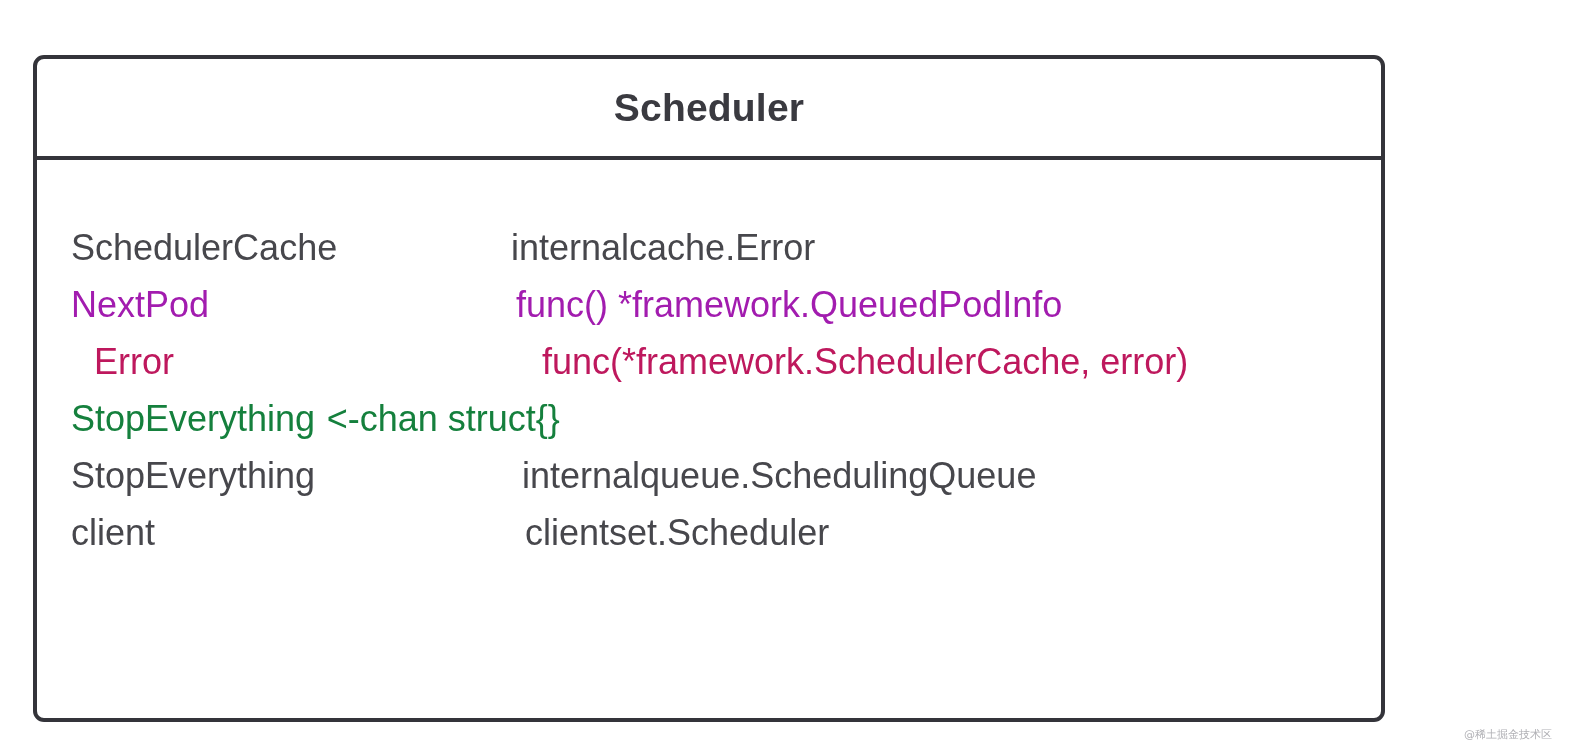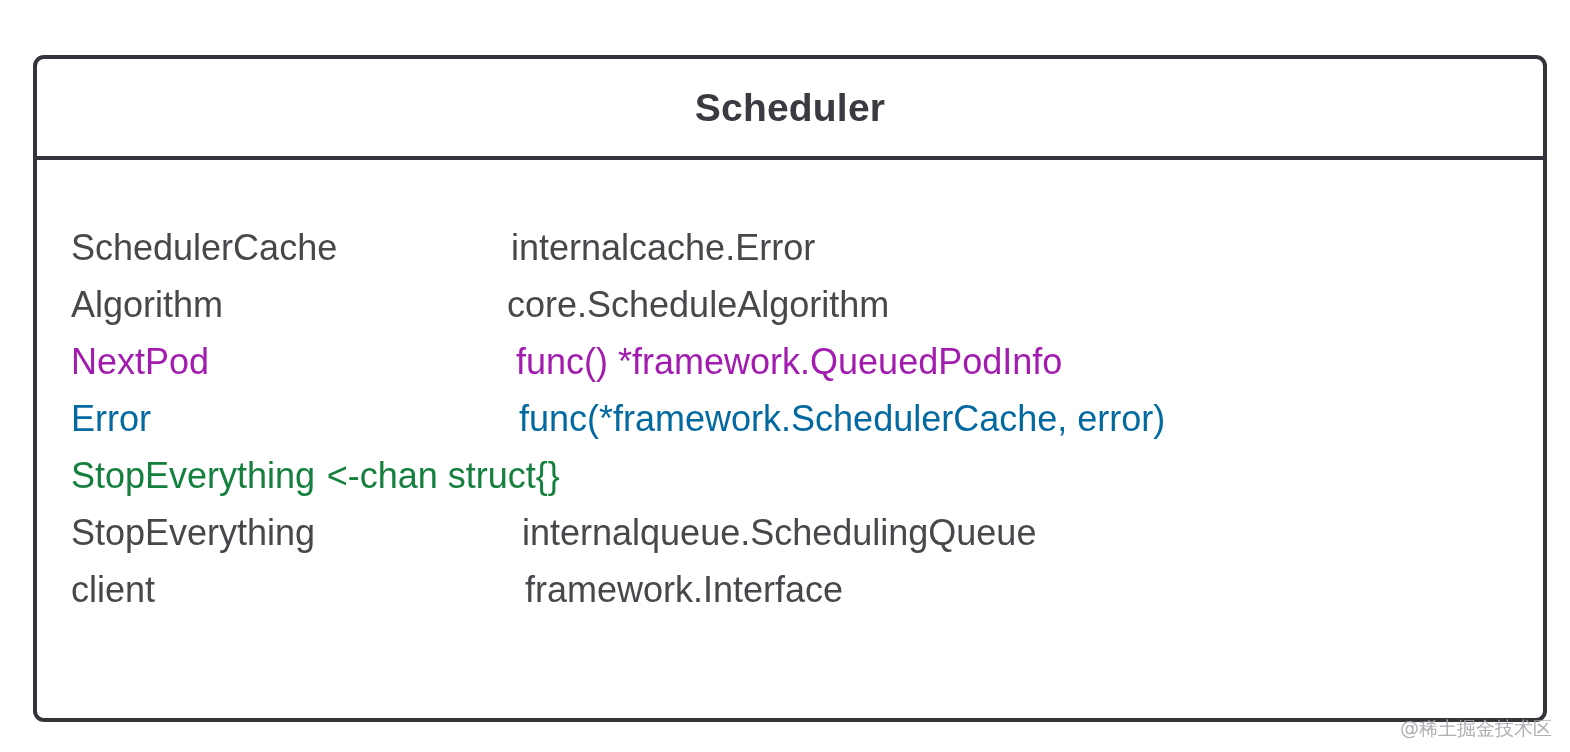--- a/index.html
+++ b/index.html
@@ -20,21 +20,21 @@
     width: 1570px;
     height: 752px;
     background: #ffffff;
   }
 
   
   .class-box {
     position: absolute;
     left: 33px;
     top: 55px;
-    width: 1514px;
+    width: 1352px;
     height: 667px;
     box-sizing: border-box;
     border: 4px solid #34343a;
     border-radius: 11px;
     background: #ffffff;
     display: flex;
     flex-direction: column;
   }
 
   
@@ -88,46 +88,45 @@
   
   .field-row.inline .field-type {
     margin-left: 0.32em;
   }
 
   
   .watermark {
     position: absolute;
     right: 18px;
     bottom: 10px;
-    font-size: 19px;
+    font-size: 11px;
     color: #a9a9ae;
     font-family: "DejaVu Sans", sans-serif;
     white-space: nowrap;
     opacity: 0.92;
   }
 </style>
 </head>
 <body>
 
 <div id="canvas" style="background: rgb(255, 255, 255);">
 
   <div class="class-box" style="border-color: rgb(52, 52, 58);">
 
     <div class="class-header" style="border-bottom-color: rgb(52, 52, 58);">
       <div class="class-title" style="color: rgb(58, 58, 64);">Scheduler</div>
     </div>
 
     <div class="class-body">
 
     <div class="field-row aligned" style="color: rgb(71, 71, 76);"><span class="field-name">SchedulerCache</span><span class="field-type" style="left: 474px;">internalcache.Error</span></div>
-        <div class="field-row aligned" style="color: rgb(71, 71, 76);"><span class="field-name">Algorithm</span><span class="field-type" style="left: 470px;">core.ScheduleAlgorithm</span></div>
         <div class="field-row aligned" style="color: #a21caf;"><span class="field-name">NextPod</span><span class="field-type" style="left: 479px;">func() *framework.QueuedPodInfo</span></div>
-        <div class="field-row aligned" style="color: #0369a1;"><span class="field-name">Error</span><span class="field-type" style="left: 482px;">func(*framework.SchedulerCache, error)</span></div>
+        <div class="field-row aligned" style="color: #be185d; margin-left: 23px;"><span class="field-name">Error</span><span class="field-type" style="left: 482px;">func(*framework.SchedulerCache, error)</span></div>
         <div class="field-row inline" style="color: #15803d;"><span class="field-name">StopEverything</span><span class="field-type">&lt;-chan struct{}</span></div>
         <div class="field-row aligned" style="color: rgb(71, 71, 76);"><span class="field-name">StopEverything</span><span class="field-type" style="left: 485px;">internalqueue.SchedulingQueue</span></div>
-        <div class="field-row aligned" style="color: rgb(71, 71, 76);"><span class="field-name">client</span><span class="field-type" style="left: 488px;">framework.Interface</span></div>
+        <div class="field-row aligned" style="color: rgb(71, 71, 76);"><span class="field-name">client</span><span class="field-type" style="left: 488px;">clientset.Scheduler</span></div>
       </div>
 
   </div>
 
   <div class="watermark" style="color: rgb(169, 169, 174);">@稀土掘金技术区</div>
 
 </div>
 
 </body></html>

